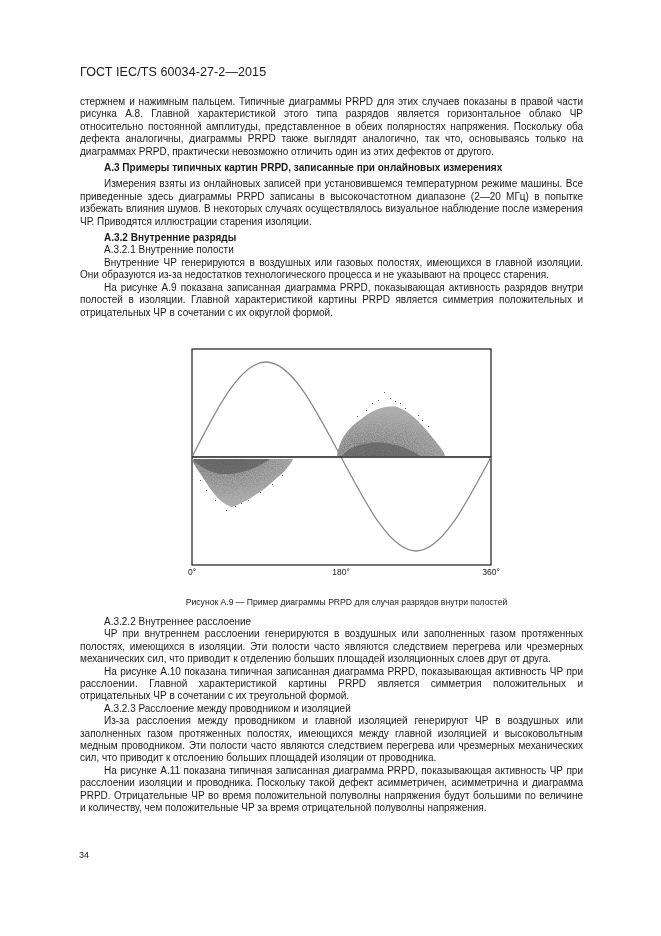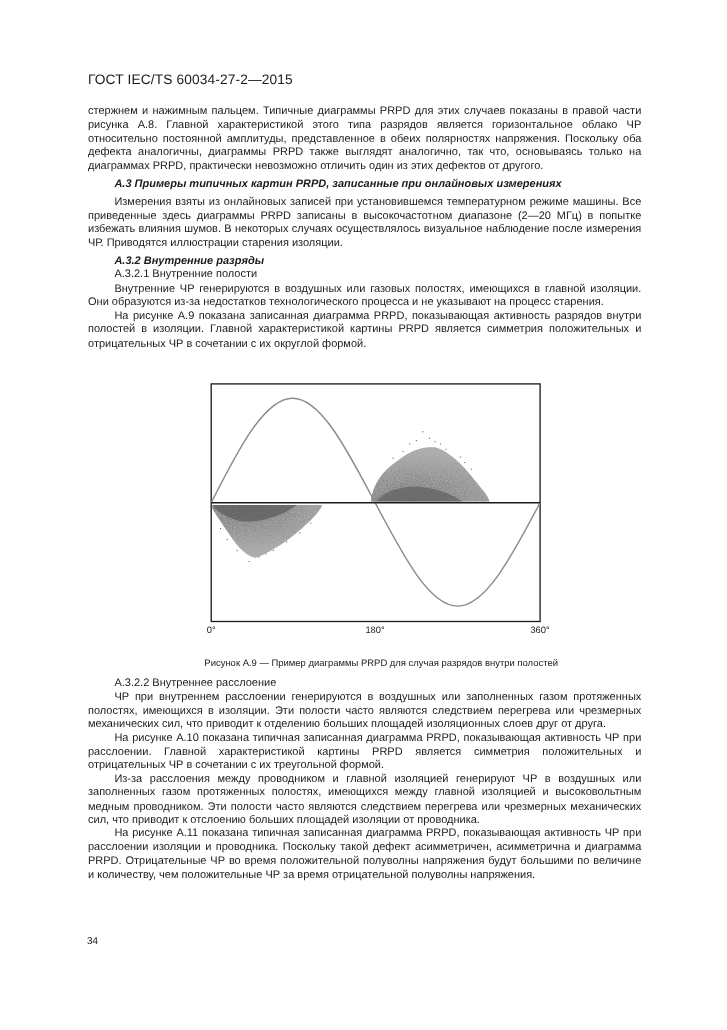--- a/index.html
+++ b/index.html
@@ -2,21 +2,21 @@
 <html><head>
 <meta charset="utf-8">
 <style>
   html, body { margin: 0; padding: 0; background: #ffffff; }
   body { width: 661px; height: 936px; position: relative; overflow: hidden;
          font-family: "Liberation Sans", sans-serif; color: #1a1a1a; }
   .header { position: absolute; left: 80px; top: 65px; font-size: 12.5px; font-weight: normal; letter-spacing: 0.1px; }
   .text { position: absolute; left: 80px; width: 503px; font-size: 10px; line-height: 12.4px; text-align: justify; }
   .p { margin: 0; text-indent: 24px; }
   .p.noind { text-indent: 0; }
-  .h { margin: 0 0 0 24px; font-weight: bold; font-style: italic; }
+  .h { margin: 0 0 0 24px; font-weight: bold; }
   .sub { margin: 0 0 0 24px; }
   .gap { height: 4px; }
   .chart { position: absolute; left: 180px; top: 340px; width: 330px; height: 240px; }
   .caption { position: absolute; left: 16px; width: 661px; top: 597px; text-align: center; font-size: 8.6px; }
   .pagenum { position: absolute; left: 79px; top: 850px; font-size: 9px; text-align: center; }
 </style>
 </head>
 <body>
 
 <div class="header">ГОСТ  IEC/TS 60034-27-2—2015</div>
@@ -101,17 +101,18 @@
   <text x="341" y="575" font-size="8.5" text-anchor="middle" fill="#1a1a1a" font-family="Liberation Sans, sans-serif">180°</text>
   <text x="491" y="575" font-size="8.5" text-anchor="middle" fill="#1a1a1a" font-family="Liberation Sans, sans-serif">360°</text>
 </svg>
 
 <div class="caption">Рисунок А.9 — Пример диаграммы PRPD для случая разрядов внутри полостей</div>
 
 <div class="text" style="top:616px;">
   <p class="sub">А.3.2.2  Внутреннее расслоение</p>
   <p class="p">ЧР при внутреннем расслоении генерируются в воздушных или заполненных газом протяженных полостях, имеющихся в изоляции. Эти полости часто являются следствием перегрева или чрезмерных механических сил, что приводит к отделению больших площадей изоляционных слоев друг от друга.</p>
   <p class="p">На рисунке А.10 показана типичная записанная диаграмма PRPD, показывающая активность ЧР при расслоении. Главной характеристикой картины PRPD является симметрия положительных и отрицательных ЧР в сочетании с их треугольной формой.</p>
+  <p class="sub">А.3.2.3  Расслоение между проводником и изоляцией</p>
   <p class="p">Из-за расслоения между проводником и главной изоляцией генерируют ЧР в воздушных или заполненных газом протяженных полостях, имеющихся между главной изоляцией и высоковольтным медным проводником. Эти полости часто являются следствием перегрева или чрезмерных механических сил, что приводит к отслоению больших площадей изоляции от проводника.</p>
   <p class="p">На рисунке А.11 показана типичная записанная диаграмма PRPD, показывающая активность ЧР при расслоении изоляции и проводника. Поскольку такой дефект асимметричен, асимметрична и диаграмма PRPD. Отрицательные ЧР во время положительной полуволны напряжения будут большими по величине и количеству, чем положительные ЧР за время отрицательной полуволны напряжения.</p>
 </div>
 
 <div class="pagenum">34</div>
 
 </body></html>

